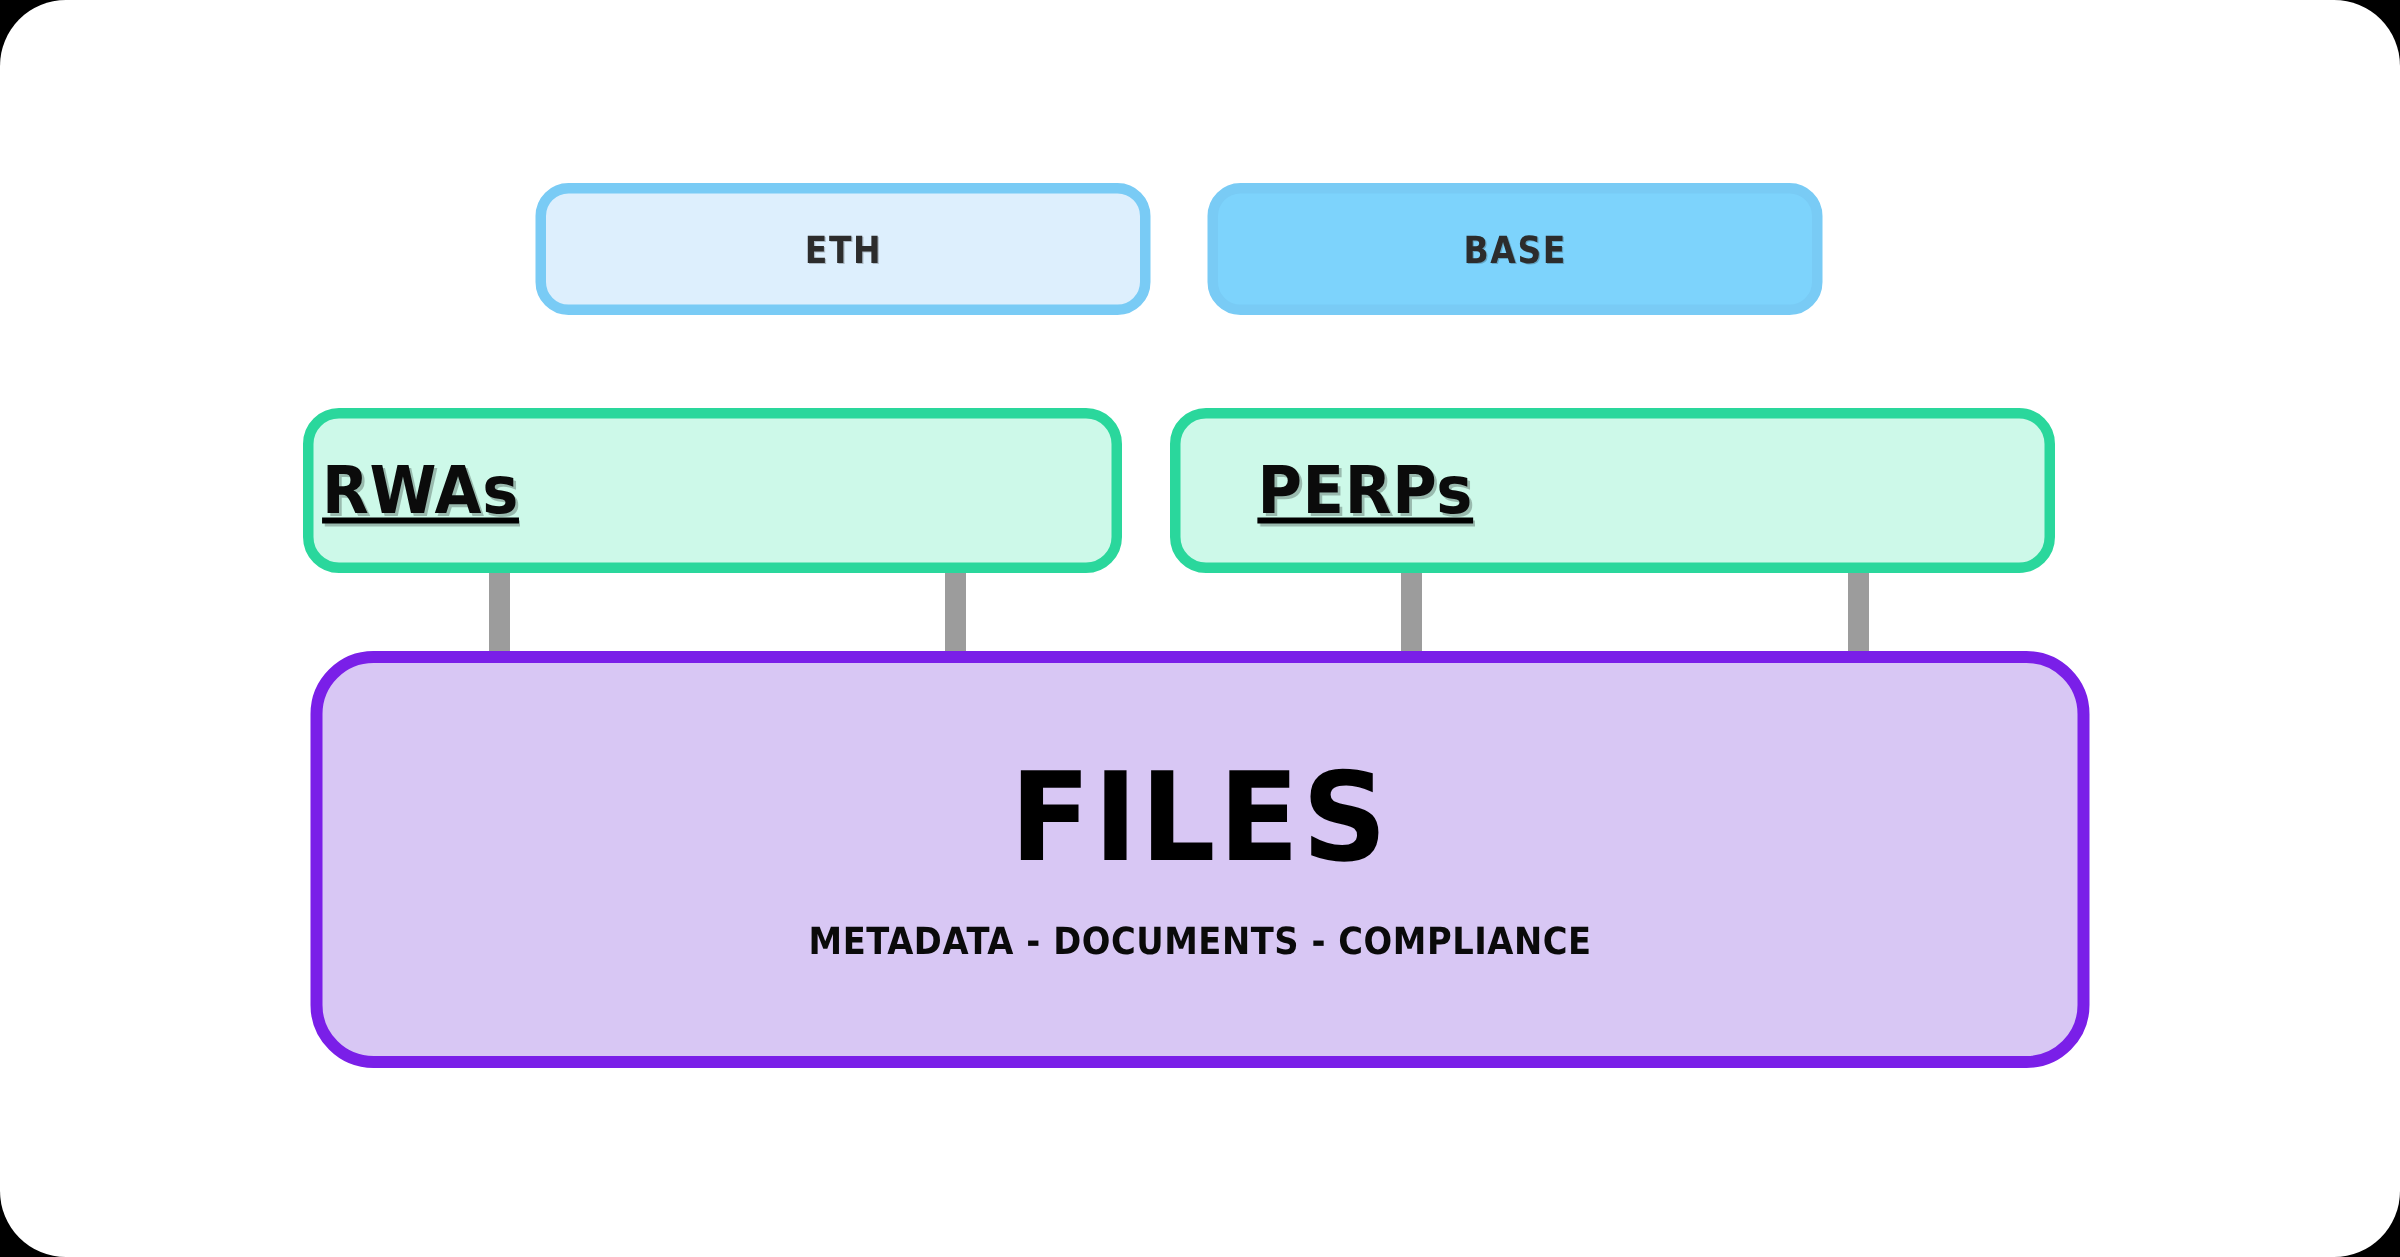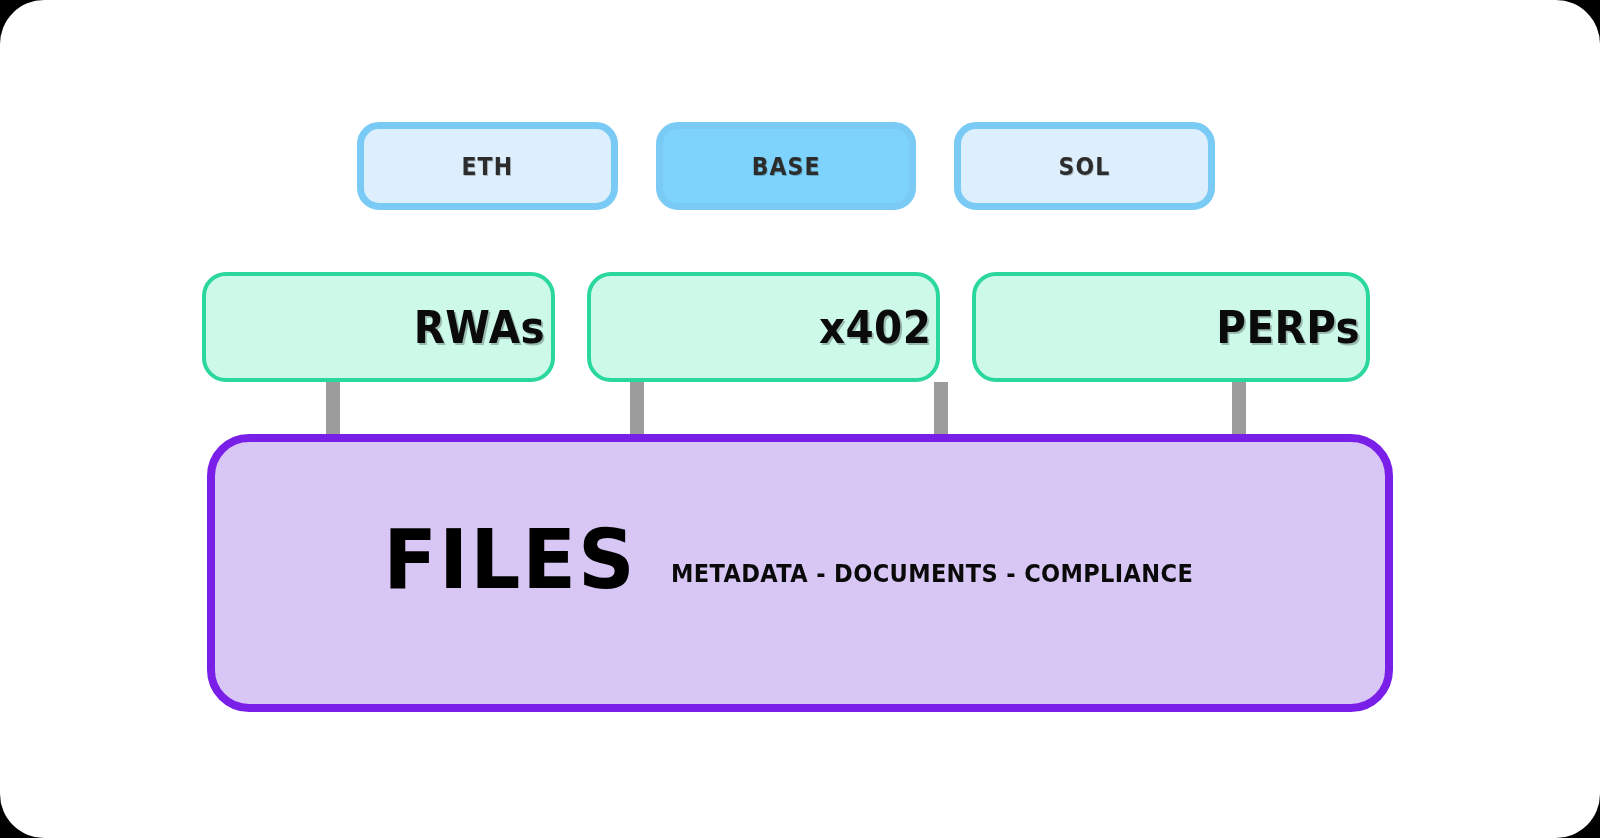--- a/index.html
+++ b/index.html
@@ -59,26 +59,27 @@
     left: 202px;
     top: 272px;
     width: 1168px;
     height: 110px;
     display: flex;
     gap: 32px;
   }
   .asset-box {
     flex: 1 1 0;
     background: #cdf9e9;
-    border: 4px solid #c2410c;
+    border: 7px solid #c2410c;
     border-radius: 24px;
     box-sizing: border-box;
     display: flex;
     align-items: center;
-    justify-content: flex-end;
+    justify-content: flex-start;
+    text-decoration: underline;
   }
   .asset-label {
     font-family: "DejaVu Sans", sans-serif;
     font-weight: 700;
     font-size: 44px;
     letter-spacing: 0.5px;
     color: #0b0b0b;
     text-shadow: 2px 2px 0 rgba(0,0,0,0.25);
     transform: scaleX(0.92);
   }
@@ -104,21 +105,21 @@
     position: absolute;
     left: 207px;
     top: 434px;
     width: 1186px;
     height: 278px;
     background: #d8c7f4;
     border: 8px solid #7a1fe8;
     border-radius: 42px;
     box-sizing: border-box;
     display: flex;
-    flex-direction: row;
+    flex-direction: column;
     align-items: center;
     justify-content: center;
   }
   .base-title {
     font-family: "DejaVu Sans", sans-serif;
     font-weight: 700;
     font-size: 82px;
     line-height: 1;
     letter-spacing: 2px;
     color: #000000;
@@ -139,31 +140,25 @@
 
 <div class="canvas" style="background: rgb(255, 255, 255);">
 
   <div class="chain-row">
     <div class="chain-box" style="background: rgb(221, 239, 253); border-color: rgb(121, 203, 245);">
       <span class="chain-label">ETH</span>
     </div>
     <div class="chain-box" style="background: #7dd3fc; border-color: rgb(121, 203, 245);">
       <span class="chain-label">BASE</span>
     </div>
-    <div class="chain-box" style="background: rgb(221, 239, 253); border-color: rgb(121, 203, 245);">
-      <span class="chain-label">SOL</span>
-    </div>
   </div>
 
   <div class="asset-row">
     <div class="asset-box" style="background: rgb(205, 249, 233); border-color: rgb(42, 215, 156);">
       <span class="asset-label">RWAs</span>
-    </div>
-    <div class="asset-box" style="background: rgb(205, 249, 233); border-color: rgb(42, 215, 156);">
-      <span class="asset-label">x402</span>
     </div>
     <div class="asset-box" style="background: rgb(205, 249, 233); border-color: rgb(42, 215, 156); padding-left: 45px;">
       <span class="asset-label">PERPs</span>
     </div>
   </div>
 
   <div class="stems">
     <div class="stem" style="left: 326px; background: rgb(156, 156, 156);"></div>
     <div class="stem" style="left: 630px; background: rgb(156, 156, 156);"></div>
     <div class="stem" style="left: 934px; background: rgb(156, 156, 156);"></div>

